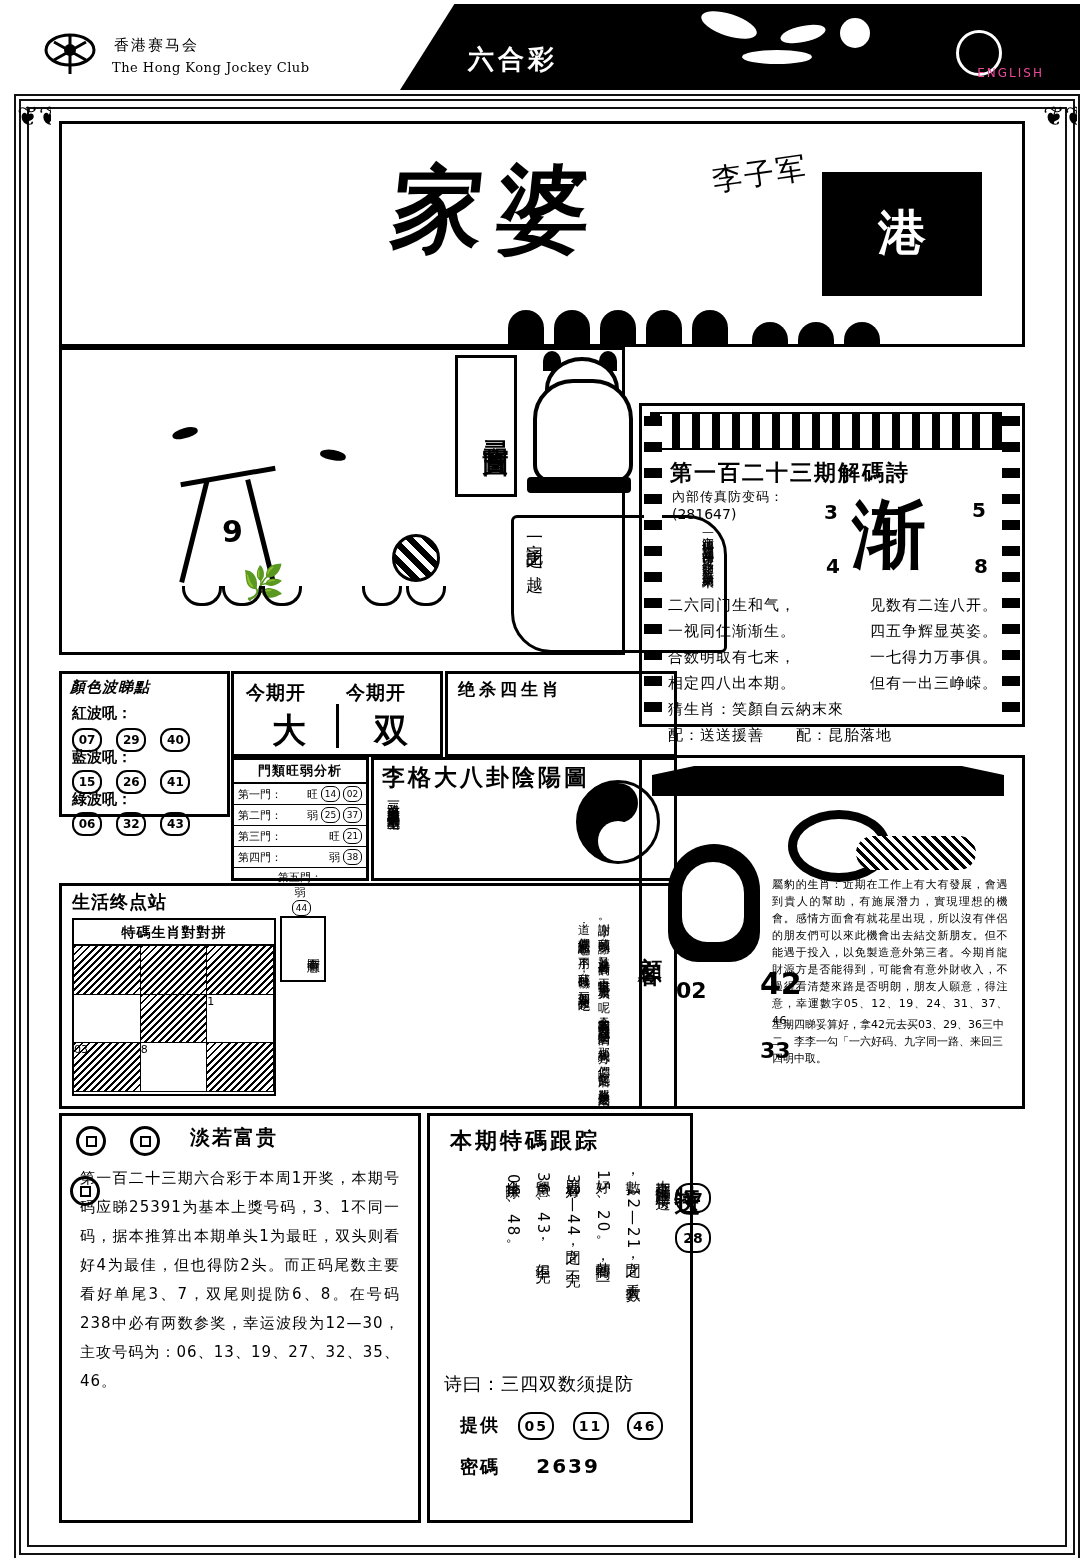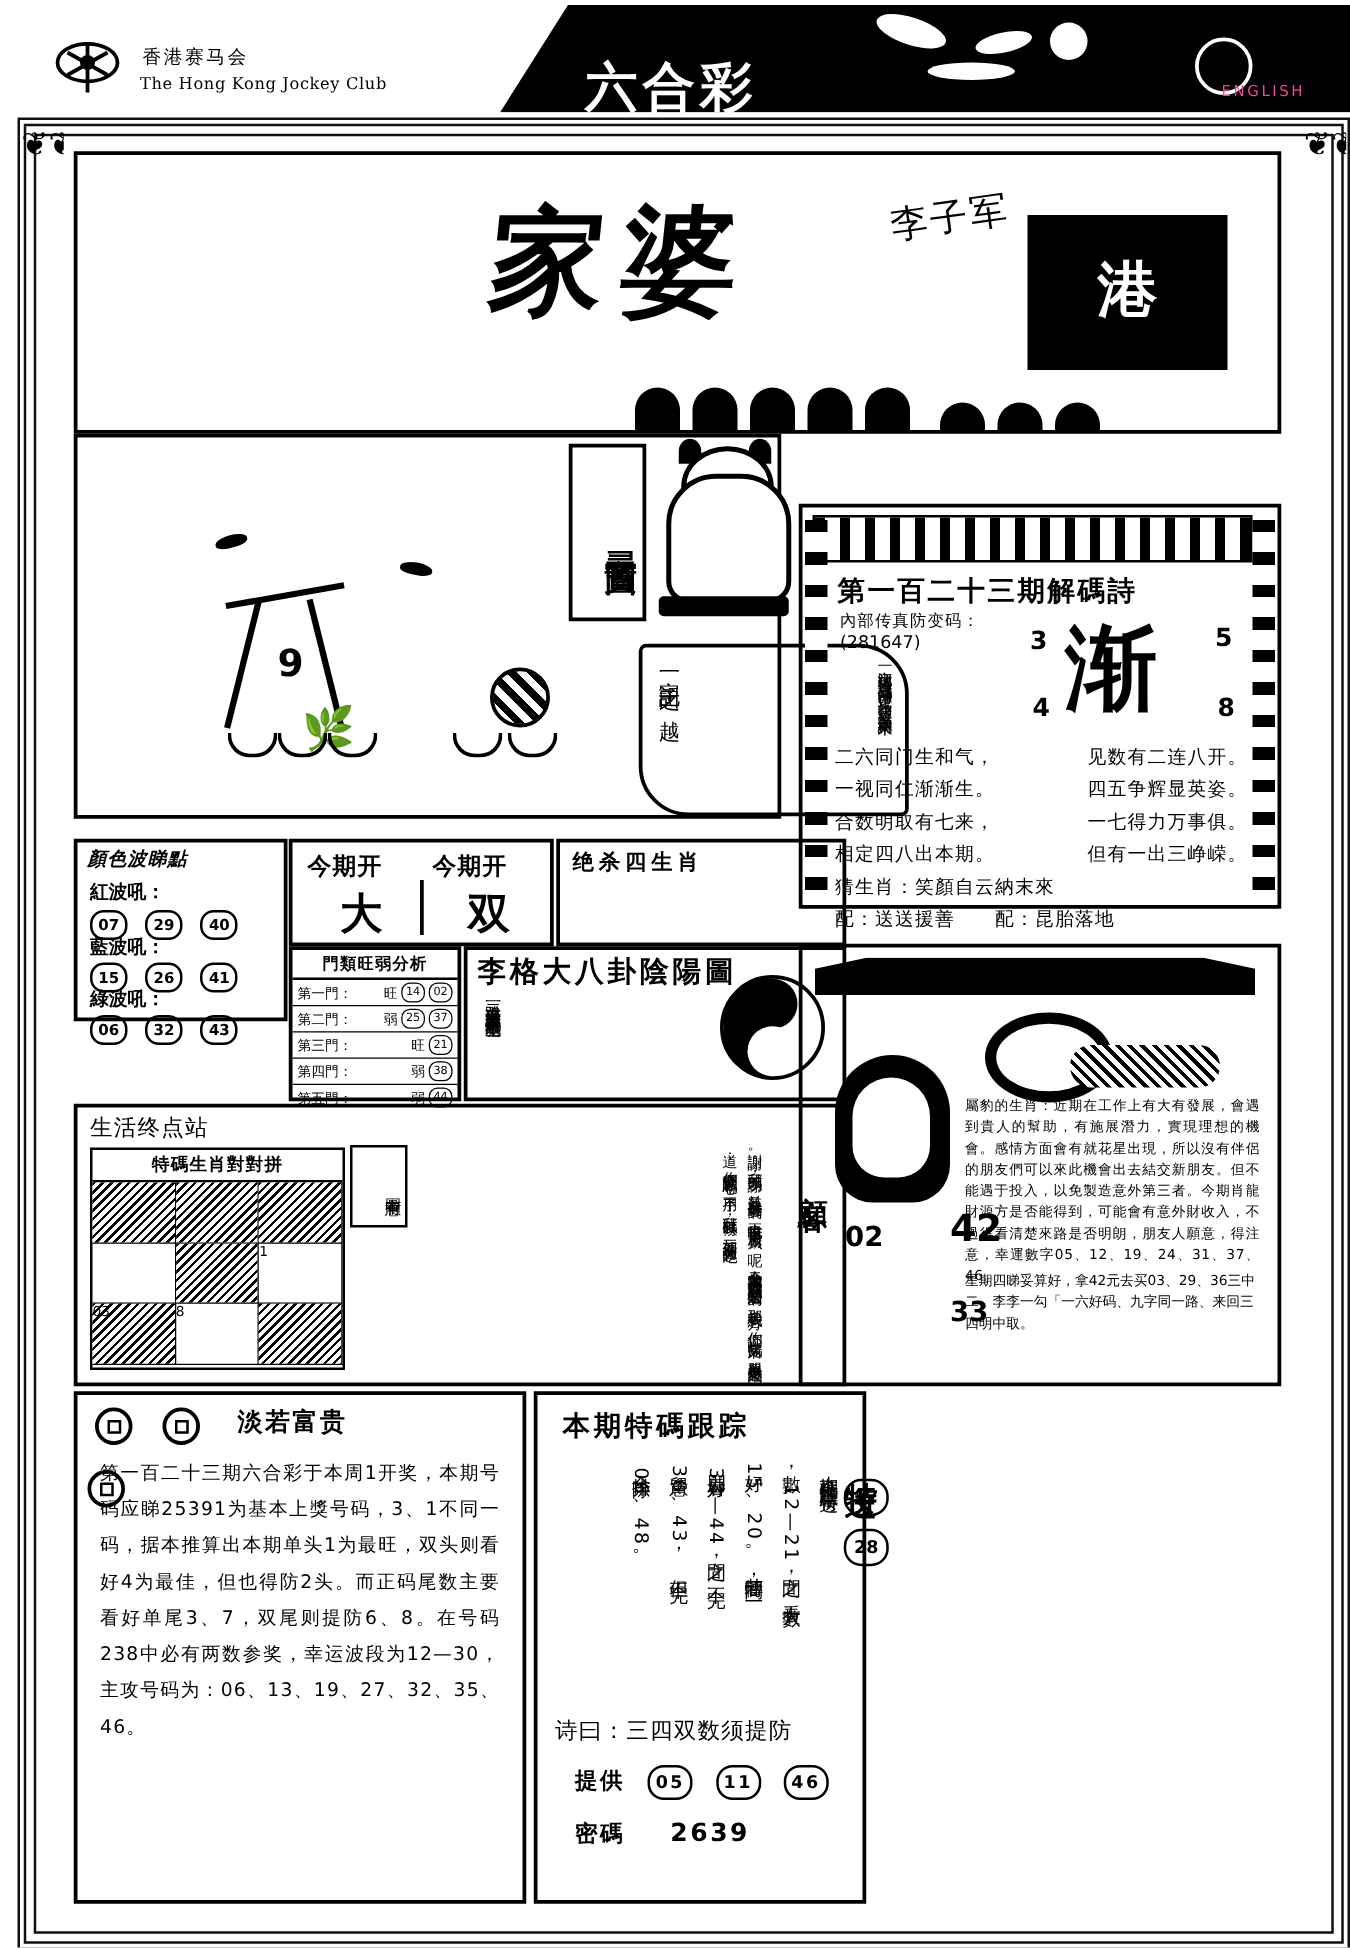--- a/index.html
+++ b/index.html
@@ -6,21 +6,21 @@
   body{width:1080px;height:1558px;position:relative;font-family:"DejaVu Sans","Liberation Sans",sans-serif;color:#000;overflow:hidden;}
   .page{position:absolute;inset:0;}
 
   
   .hdr{position:absolute;left:0;top:0;width:1080px;height:92px;}
   .hdr .logo{position:absolute;left:44px;top:30px;width:52px;height:46px;}
   .hdr .club-cn{position:absolute;left:114px;top:36px;font-size:15px;letter-spacing:2px;}
   .hdr .club-en{position:absolute;left:112px;top:60px;font-size:13px;font-family:"DejaVu Serif","Liberation Serif",serif;letter-spacing:0.5px;}
   .hdr .banner{position:absolute;left:400px;top:4px;width:680px;height:86px;background:#000;
       clip-path:polygon(8% 0,100% 0,100% 100%,0 100%);}
-  .hdr .banner-title{position:absolute;left:468px;top:42px;font-size:42px;font-weight:bold;color:#fff;letter-spacing:4px;z-index:3;}
+  .hdr .banner-title{position:absolute;left:468px;top:42px;font-size:26px;font-weight:bold;color:#fff;letter-spacing:4px;z-index:3;}
   .hdr .english{position:absolute;right:36px;top:66px;color:#ec4899;font-size:12px;letter-spacing:2px;z-index:3;}
   .hdr .ring{position:absolute;right:78px;top:30px;width:40px;height:40px;border:3px solid #fff;border-radius:50%;z-index:3;}
   .hdr .blob{position:absolute;z-index:2;background:#fff;}
 
   
   .frame{position:absolute;left:14px;top:94px;width:1052px;height:1452px;
       border:7px double #111;background:#fff;}
   .frame:before{content:"";position:absolute;inset:6px;border:2px solid #111;}
   .frame-inner{position:absolute;inset:14px;}
 
@@ -102,21 +102,21 @@
   .bagua .ttl{position:absolute;left:8px;top:2px;font-size:23px;font-weight:bold;letter-spacing:3px;}
   .bagua .poem{position:absolute;left:10px;top:34px;writing-mode:vertical-rl;height:78px;font-size:13px;line-height:19px;}
   .bagua .yy{position:absolute;right:14px;top:20px;width:78px;height:78px;border-radius:50%;border:3px solid #000;
       background:linear-gradient(90deg,#000 50%,#fff 50%);}
   .bagua .yy:before,.bagua .yy:after{content:"";position:absolute;left:19px;width:40px;height:40px;border-radius:50%;}
   .bagua .yy:before{top:0;background:#000;}
   .bagua .yy:after{top:38px;background:#fff;}
 
   
   .life{position:absolute;left:24px;top:768px;width:612px;height:220px;border:3px solid #000;}
-  .life .ttl{position:absolute;left:10px;top:4px;font-size:18px;font-weight:normal;letter-spacing:1px;}
+  .life .ttl{position:absolute;left:10px;top:4px;font-size:18px;font-weight:bold;letter-spacing:1px;}
   .life .grid{position:absolute;left:10px;top:32px;width:200px;height:174px;border:2px solid #000;}
   .life .grid .gh{height:24px;border-bottom:2px solid #000;text-align:center;font-size:14px;font-weight:bold;line-height:24px;letter-spacing:1px;}
   .life .cells{position:absolute;left:0;top:26px;width:200px;height:146px;display:grid;grid-template-columns:1fr 1fr 1fr;grid-template-rows:1fr 1fr 1fr;}
   .life .cells div{border-right:1px solid #000;border-bottom:1px solid #000;position:relative;font-size:11px;}
   .life .shade{background:repeating-linear-gradient(135deg,#000 0 2px,#fff 2px 5px);}
   .life .stamp2{position:absolute;left:218px;top:30px;width:42px;height:62px;border:2px solid #000;
       writing-mode:vertical-rl;text-align:center;font-size:13px;line-height:21px;}
   .life .story{position:absolute;left:272px;top:28px;width:280px;height:182px;writing-mode:vertical-rl;
       font-size:12px;line-height:20px;letter-spacing:1px;}
   .life .cust{position:absolute;right:8px;top:52px;writing-mode:vertical-rl;font-size:24px;font-weight:bold;letter-spacing:4px;}
@@ -334,21 +334,21 @@
         <div class="r">
             <b>第三門：</b>
             <span>旺</span>
             <span class="mini-n">21</span>
           </div>
         <div class="r">
             <b>第四門：</b>
             <span>弱</span>
             <span class="mini-n">38</span>
           </div>
-        <div class="r" style="border-bottom:none;">
+        <div class="r" style="border-bottom:none;flex-direction:column;">
             <b>第五門：</b>
             <span>弱</span>
             <span class="mini-n">44</span>
           </div>
       </div>
 
       <div class="bagua">
         <div class="ttl">李格大八卦陰陽圖</div>
         <div class="poem">一二引前路 三五多思意 定碼有四人 新基一七星</div>
         <div class="yy"></div>

